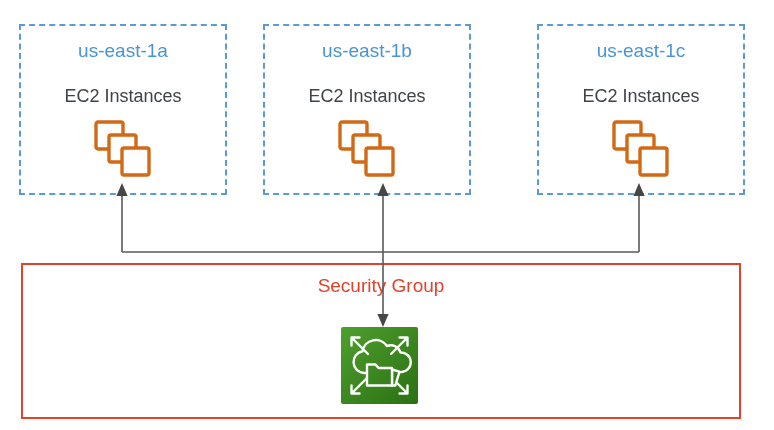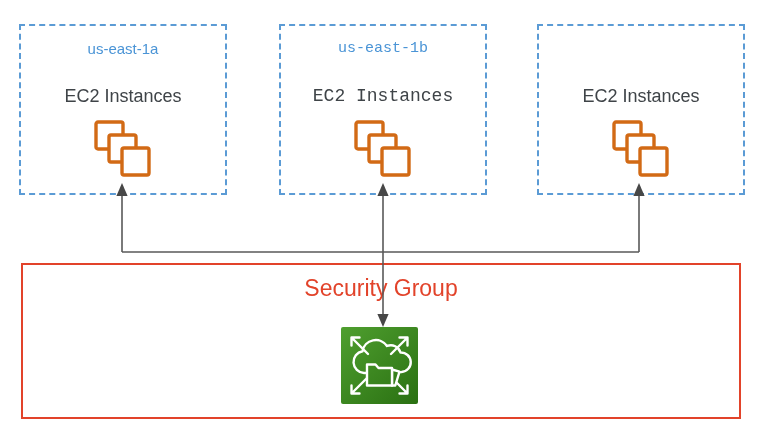--- a/index.html
+++ b/index.html
@@ -19,29 +19,29 @@
   .az-box {
     position: absolute;
     top: 24px;
     width: 208px;
     height: 171px;
     box-sizing: border-box;
     border: 2px dashed var(--az-border, #5b9bd5);
     background: #ffffff;
   }
   .az-box.z0 { left: 19px; }
-  .az-box.z1 { left: 279px; font-family: Liberation Mono, monospace; }
+  .az-box.z1 { left: 263px; }
   .az-box.z2 { left: 537px; }
   .az-name {
     position: absolute;
     top: 14px;
     left: 0;
     width: 100%;
     text-align: center;
-    font-size: 15px;
+    font-size: 19px;
     color: var(--az-label, #4a94d6);
   }
   .service-name {
     position: absolute;
     top: 60px;
     left: 0;
     width: 100%;
     text-align: center;
     font-size: 18px;
     color: var(--service-label, #3f4448);
@@ -82,21 +82,21 @@
     box-sizing: border-box;
     border: 2.5px solid var(--security-group, #e2432a);
     background: transparent;
   }
   .sg-label {
     position: absolute;
     left: 21px;
     top: 275px;
     width: 720px;
     text-align: center;
-    font-size: 23px;
+    font-size: 19px;
     color: var(--security-group, #e2432a);
   }
   
   .efs-icon {
     position: absolute;
     left: 341px;
     top: 327px;
   }
   .efs-white {
     fill: none;
@@ -140,20 +140,21 @@
     <div class="az-name">us-east-1b</div>
     <div class="service-name">EC2 Instances</div>
     <svg class="ec2-icon" width="60" height="60" viewBox="0 0 60 60">
       <rect class="ec2-square" x="3" y="3" width="27" height="27" rx="2"></rect>
       <rect class="ec2-square" x="16" y="16" width="27" height="27" rx="2"></rect>
       <rect class="ec2-square" x="29" y="29" width="27" height="27" rx="2"></rect>
     </svg>
   </div>
 
   <div class="az-box z2">
+    <div class="az-name">us-east-1c</div>
     <div class="service-name">EC2 Instances</div>
     <svg class="ec2-icon" width="60" height="60" viewBox="0 0 60 60">
       <rect class="ec2-square" x="3" y="3" width="27" height="27" rx="2"></rect>
       <rect class="ec2-square" x="16" y="16" width="27" height="27" rx="2"></rect>
       <rect class="ec2-square" x="29" y="29" width="27" height="27" rx="2"></rect>
     </svg>
   </div>
 
   <div class="sg-box"></div>
   <div class="sg-label">Security Group</div>

